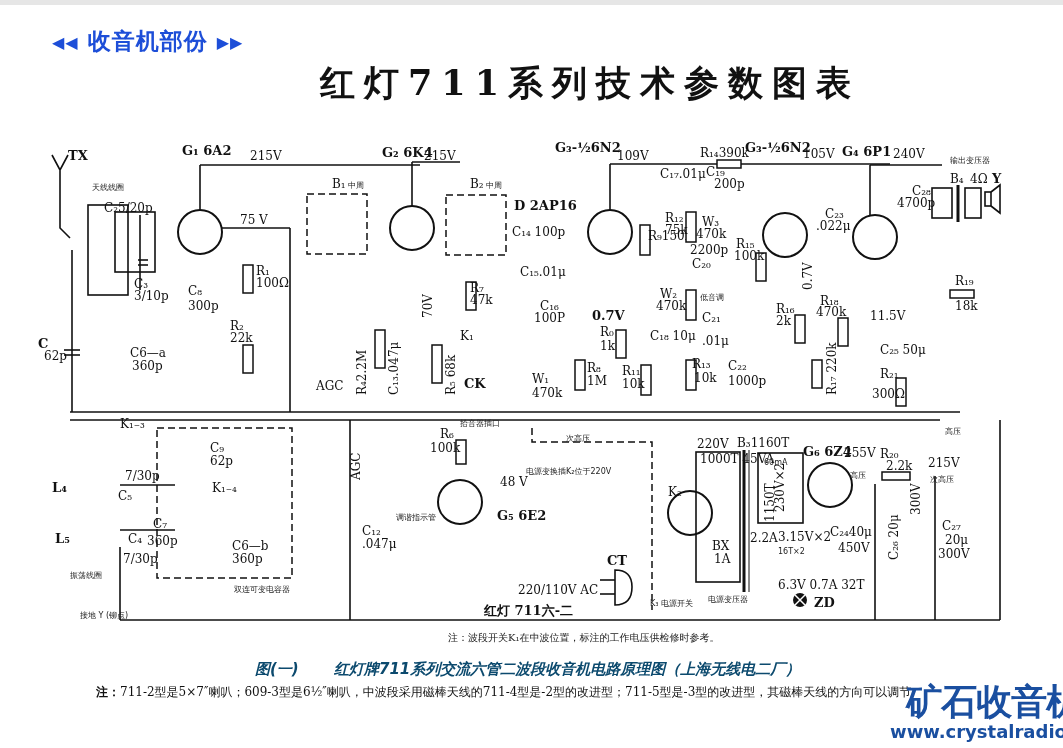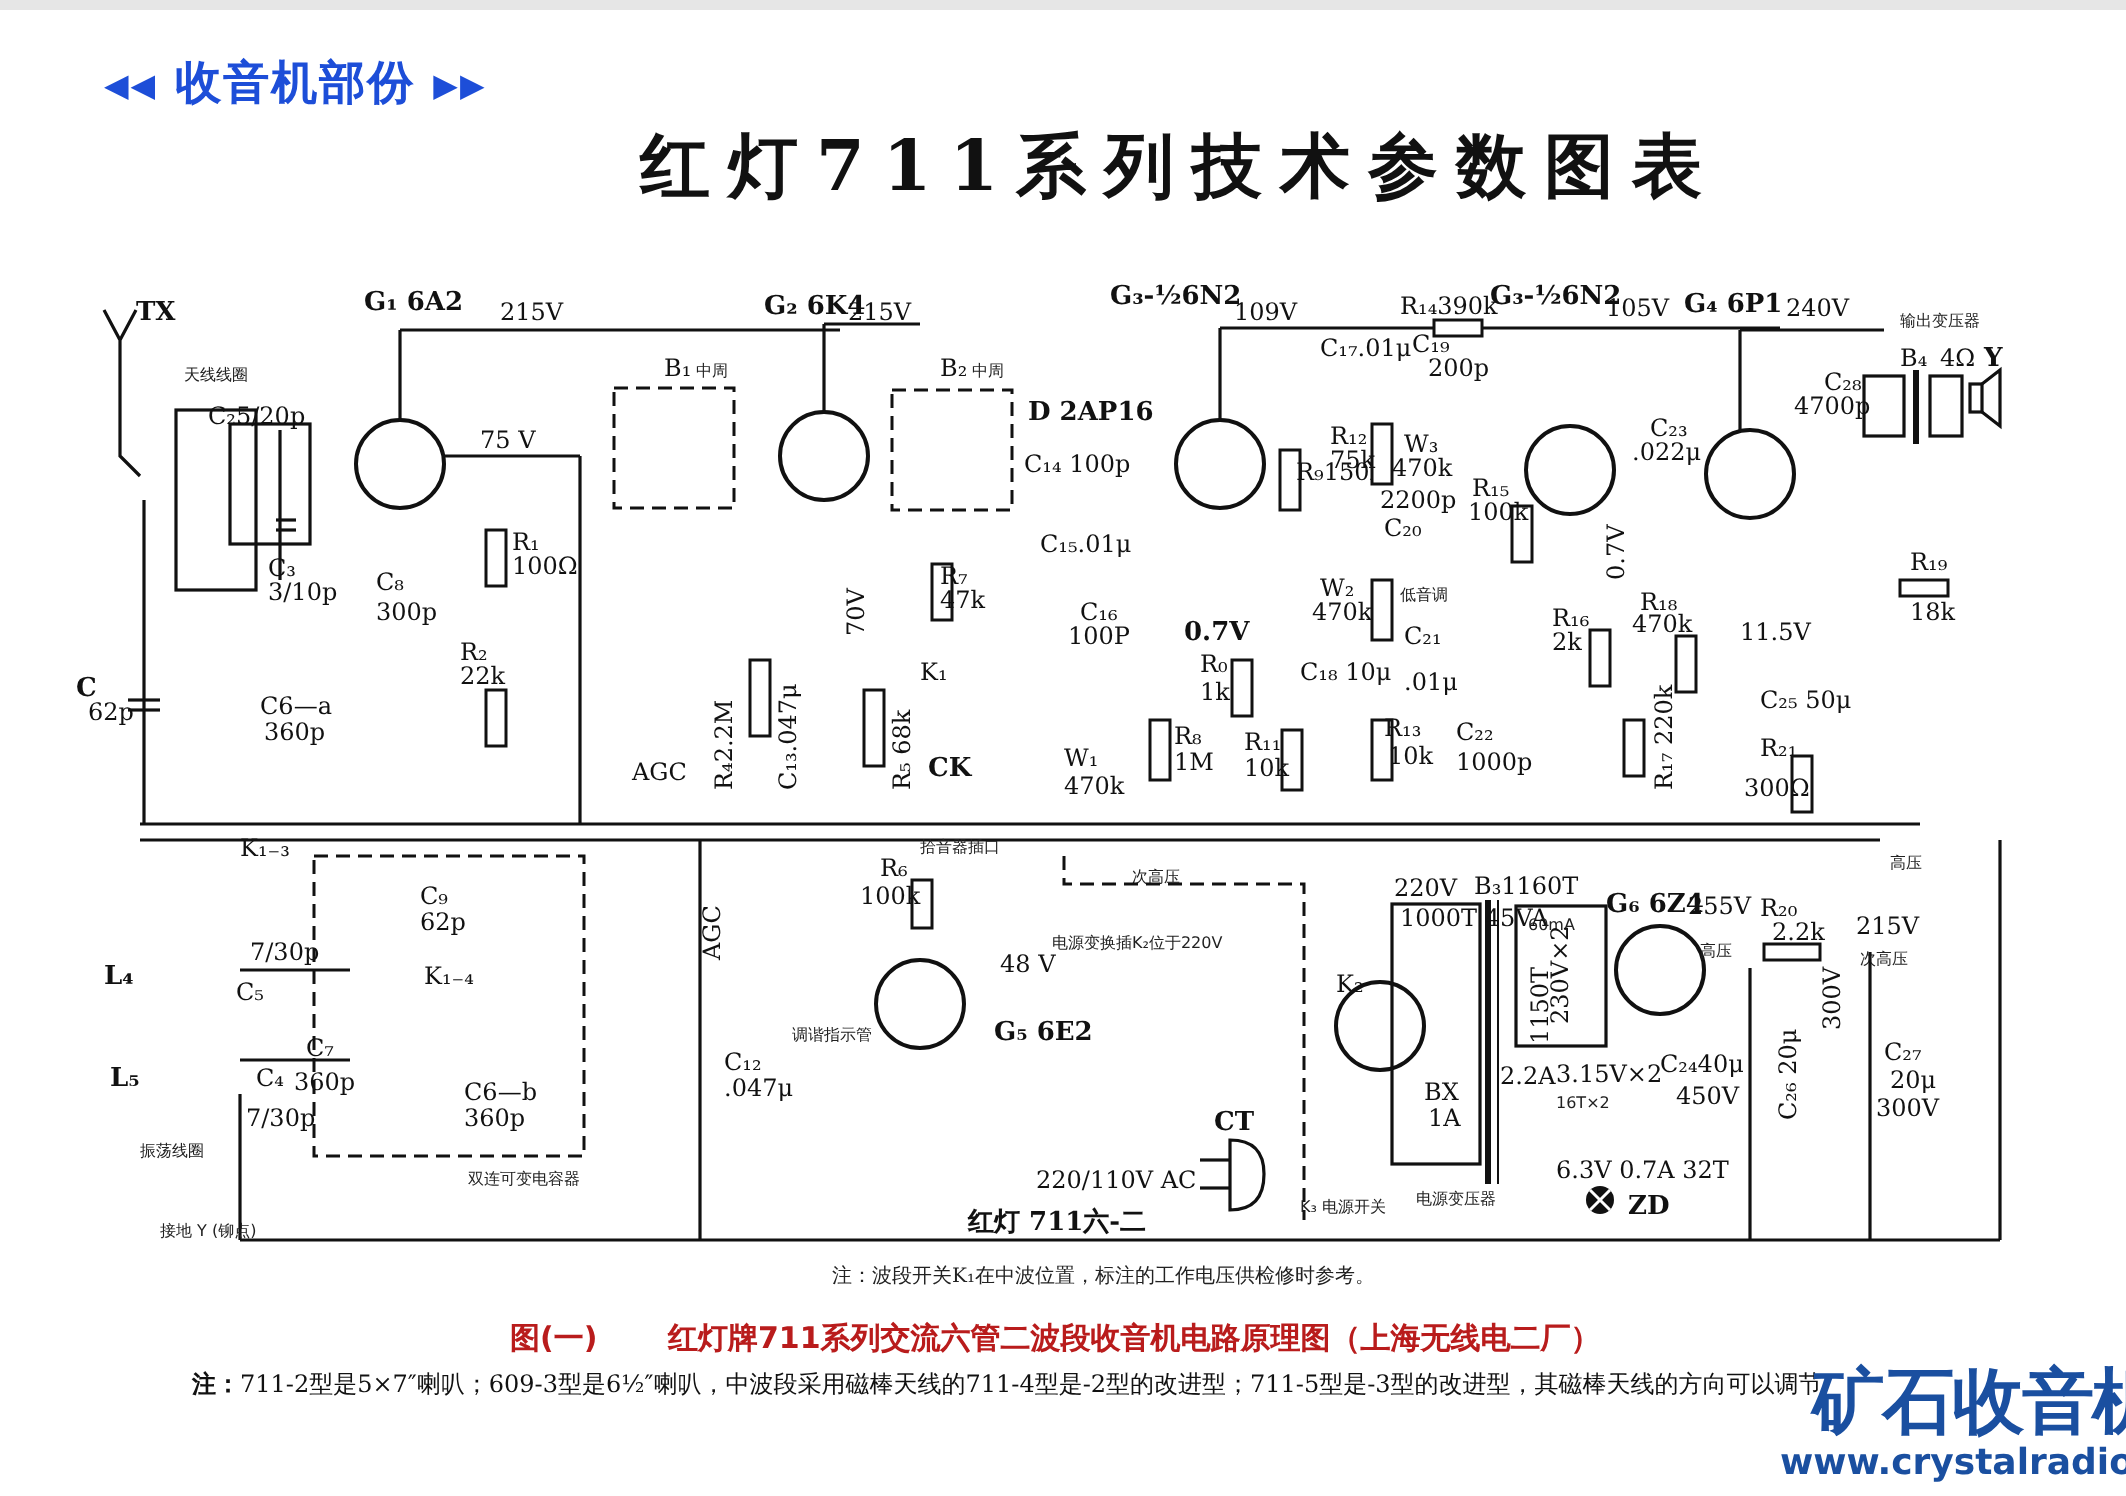--- a/index.html
+++ b/index.html
@@ -12,23 +12,23 @@
   .main-title { position:absolute; left:320px; top:60px; font-size:35px; letter-spacing:9px; font-weight:bold; color:#111; }
   svg.schem { position:absolute; left:0; top:0; }
   .lbl { font-family:"DejaVu Serif", serif; font-size:12px; fill:#111; }
   .lblb { font-family:"DejaVu Serif", serif; font-size:13px; font-weight:bold; fill:#111; }
   .lbls { font-family:"DejaVu Sans", sans-serif; font-size:8px; fill:#222; }
   .wire { stroke:#111; stroke-width:1.6; fill:none; }
   .dash { stroke:#111; stroke-width:1.5; fill:none; stroke-dasharray:7 4; }
   .dot { fill:#111; }
   .tube { stroke:#111; stroke-width:2; fill:#fff; }
   .res { stroke:#111; stroke-width:1.5; fill:#fff; }
-  .caption { position:absolute; left:255px; top:660px; font-family:"DejaVu Sans", sans-serif; font-weight:bold; font-size:15px; color:#b91c1c; white-space:nowrap; }
+  .caption { position:absolute; left:255px; top:660px; font-family:"DejaVu Sans", sans-serif; font-weight:bold; font-size:15px; color:#0c4a6e; white-space:nowrap;font-style:italic; }
   .caption .fig { margin-right:30px; }
-  .footnote { position:absolute; left:416px; top:631px; font-size:10px; color:#222; white-space:nowrap; }
+  .footnote { position:absolute; left:448px; top:631px; font-size:10px; color:#222; white-space:nowrap; }
   .note { position:absolute; left:96px; top:684px; font-size:12px; color:#111; white-space:nowrap; }
   .note b { font-family:"DejaVu Sans", sans-serif; }
   .wm { position:absolute; left:890px; top:683px; text-align:center; }
   .wm-cn { font-family:"DejaVu Sans", sans-serif; font-weight:bold; font-size:36px; color:#1a4fa0; letter-spacing:-1px; line-height:38px; }
   .wm-url { font-family:"DejaVu Sans", sans-serif; font-weight:bold; font-size:18px; color:#1a4fa0; line-height:22px; }
 </style>
 </head>
 <body>
 
 <div class="topbar"></div>

